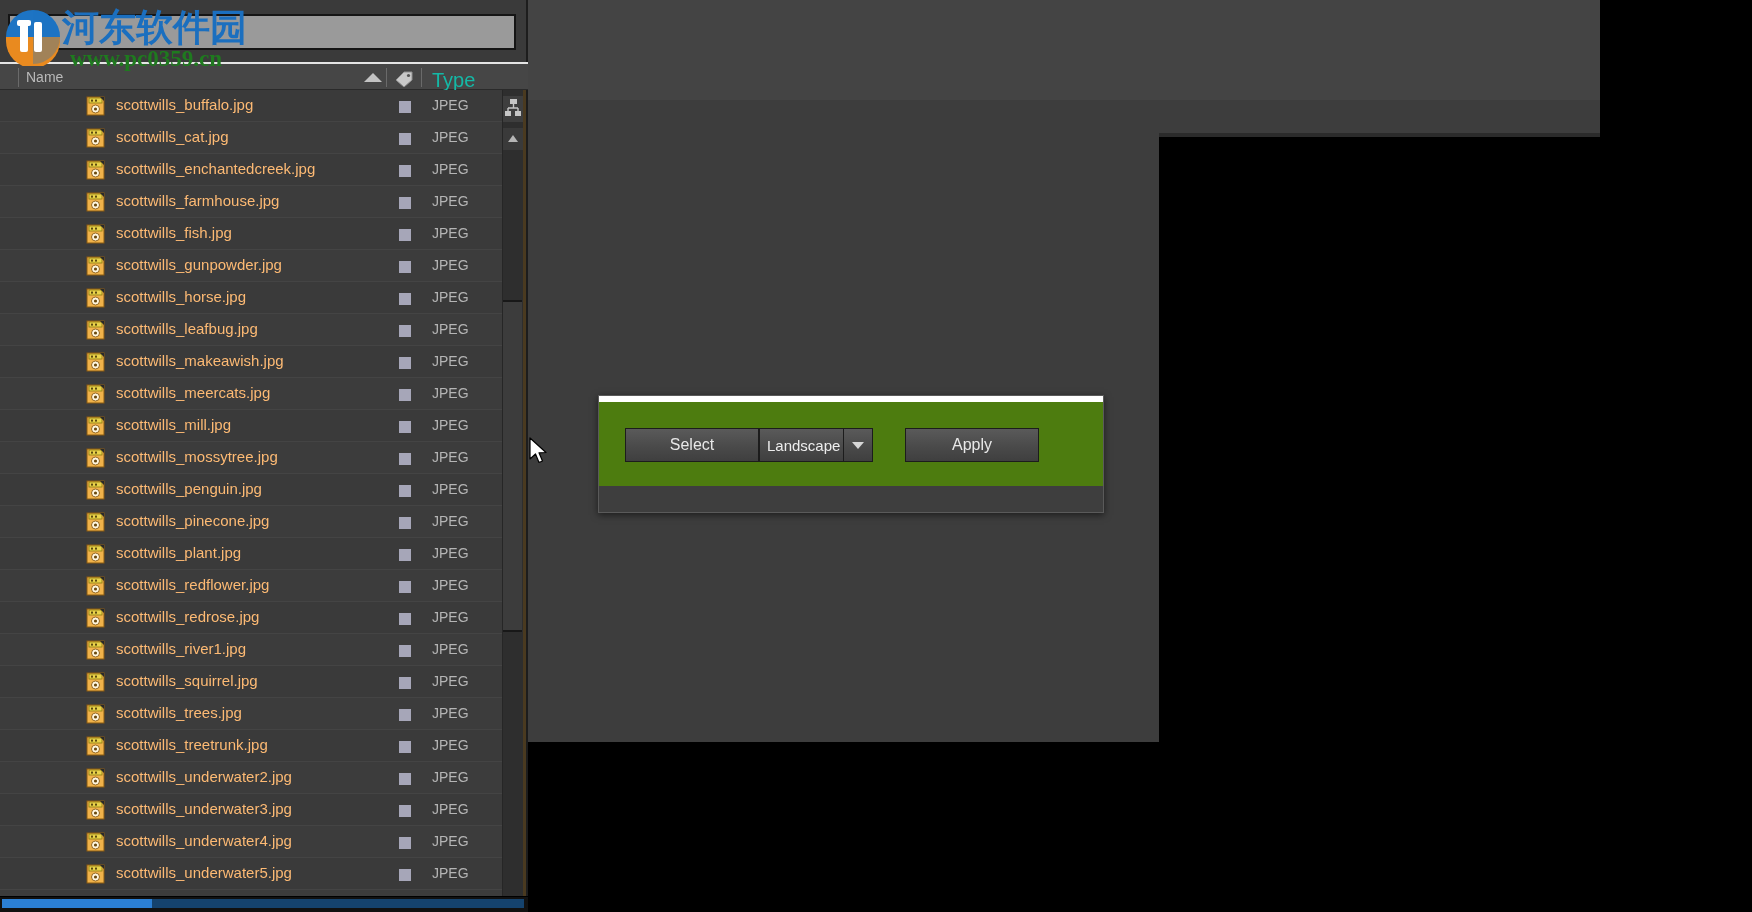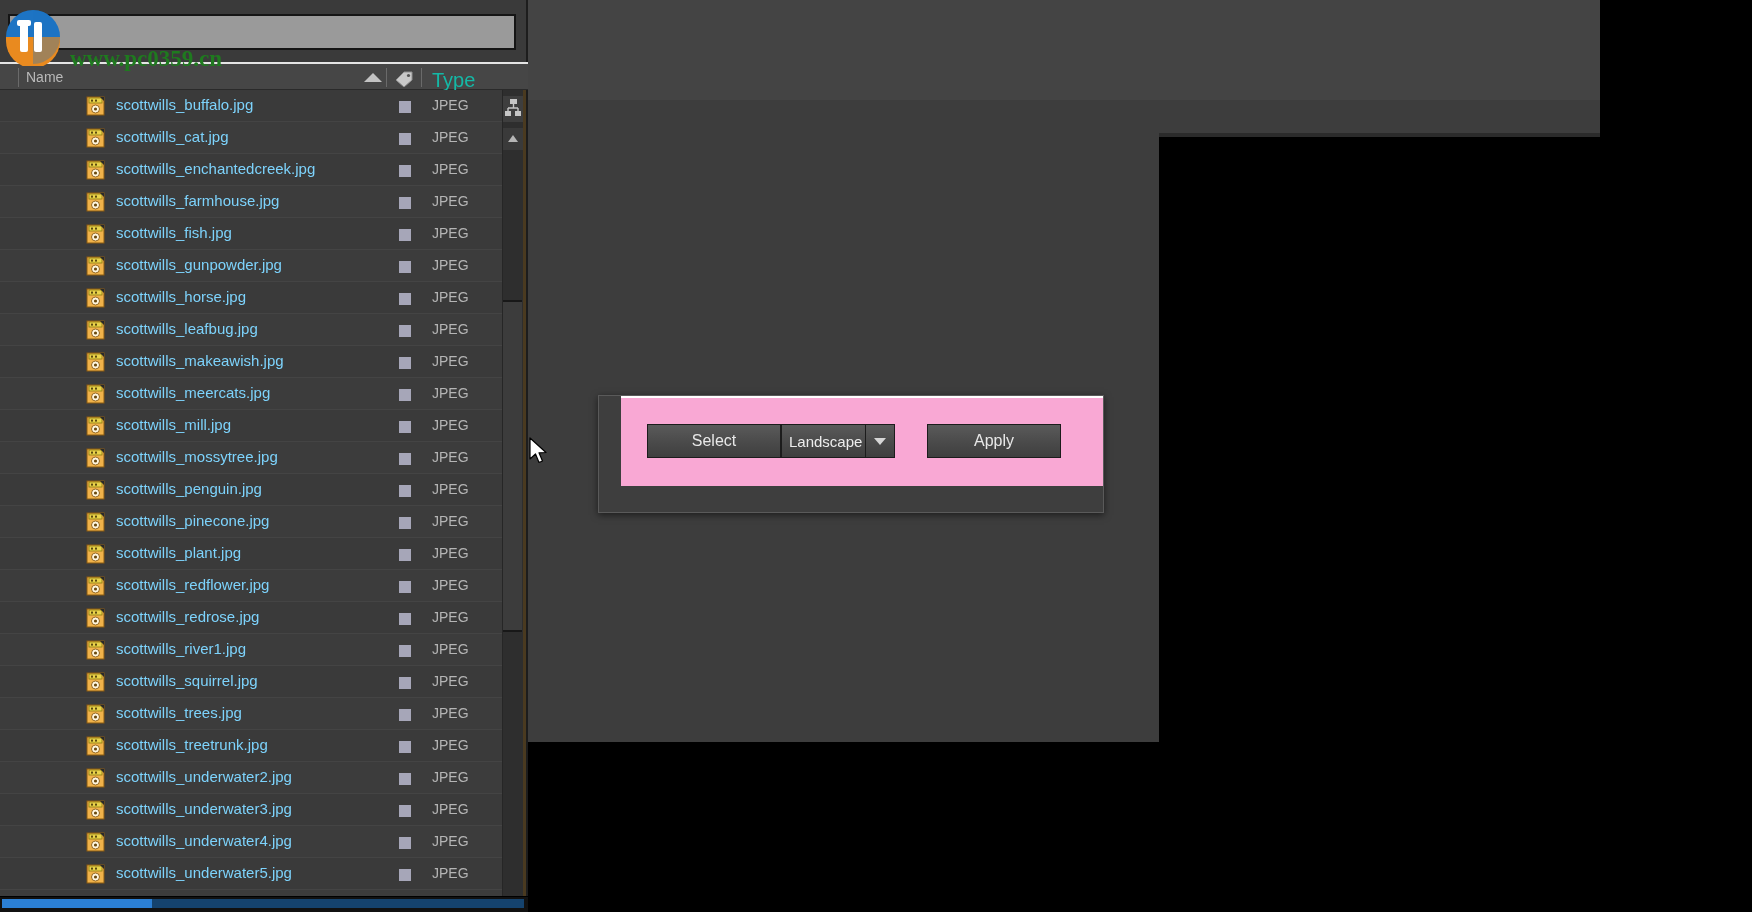--- a/index.html
+++ b/index.html
@@ -166,21 +166,21 @@
   .file-row:nth-child(even) { background: #3c3c3c; }
   .file-icon {
     position: absolute;
     left: 86px; top: 6px;
     width: 20px; height: 20px;
   }
   .file-name {
     position: absolute;
     left: 116px; top: 6px;
     font-size: 15px;
-    color: #7dd3fc;
+    color: #fdba74;
     white-space: nowrap;
   }
   .file-swatch {
     position: absolute;
     left: 399px; top: 11px;
     width: 12px; height: 12px;
     background: #a6a6b8;
   }
   .file-type {
     position: absolute;
@@ -286,23 +286,22 @@
     align-items: center;
     justify-content: center;
     color: #2e3a46;
     font-size: 13px;
     line-height: 1;
     font-family: "DejaVu Sans", sans-serif;
   }
   .dlg-body {
     position: relative;
     height: 90px;
-    background: #f9a8d4;
-    border-top: 2px solid #ffffff;
-    margin-left: 22px;
+    background: #4d7c0f;
+    border-top: 6px solid #ffffff;
   }
   .dlg-btn {
     position: absolute;
     top: 26px;
     height: 34px;
     background: linear-gradient(to bottom, #5a5a5a 0%, #4a4a4a 55%, #3f3f3f 100%);
     border: 1px solid #1c1c1c;
     color: #e8e8e8;
     font-size: 16px;
     display: flex;
@@ -373,20 +372,21 @@
 
     <div class="watermark">
       <svg class="wm-logo" viewBox="0 0 58 58">
         <circle cx="29" cy="29" r="27" fill="#1d74c4"></circle>
         <path d="M2 33 A27 27 0 0 0 56 33 L56 29 L2 29 Z" fill="#e98a1f"></path>
         <path d="M29 2 A27 27 0 0 1 29 56" fill="#1d74c4" opacity="0.35"></path>
         <rect x="16" y="14" width="8" height="30" rx="2" fill="#ffffff"></rect>
         <rect x="30" y="14" width="8" height="30" rx="2" fill="#ffffff"></rect>
         <rect x="13" y="12" width="14" height="6" rx="2" fill="#ffffff"></rect>
       </svg>
+      <div class="wm-cn">河东软件园</div>
       <div class="wm-url">www.pc0359.cn</div>
     </div>
 
     <div class="list-header">
       <div class="hdr-divider" style="left:18px;"></div>
       <div class="hdr-name">Name</div>
       <div class="hdr-sort"></div>
       <div class="hdr-divider" style="left:386px;"></div>
       <svg class="hdr-tag" viewBox="0 0 20 18">
         <path d="M2 11 L10 3 L18 3 L18 11 L10 18 Z" fill="#c9c9c9" stroke="#8f8f8f" stroke-width="1"></path>

